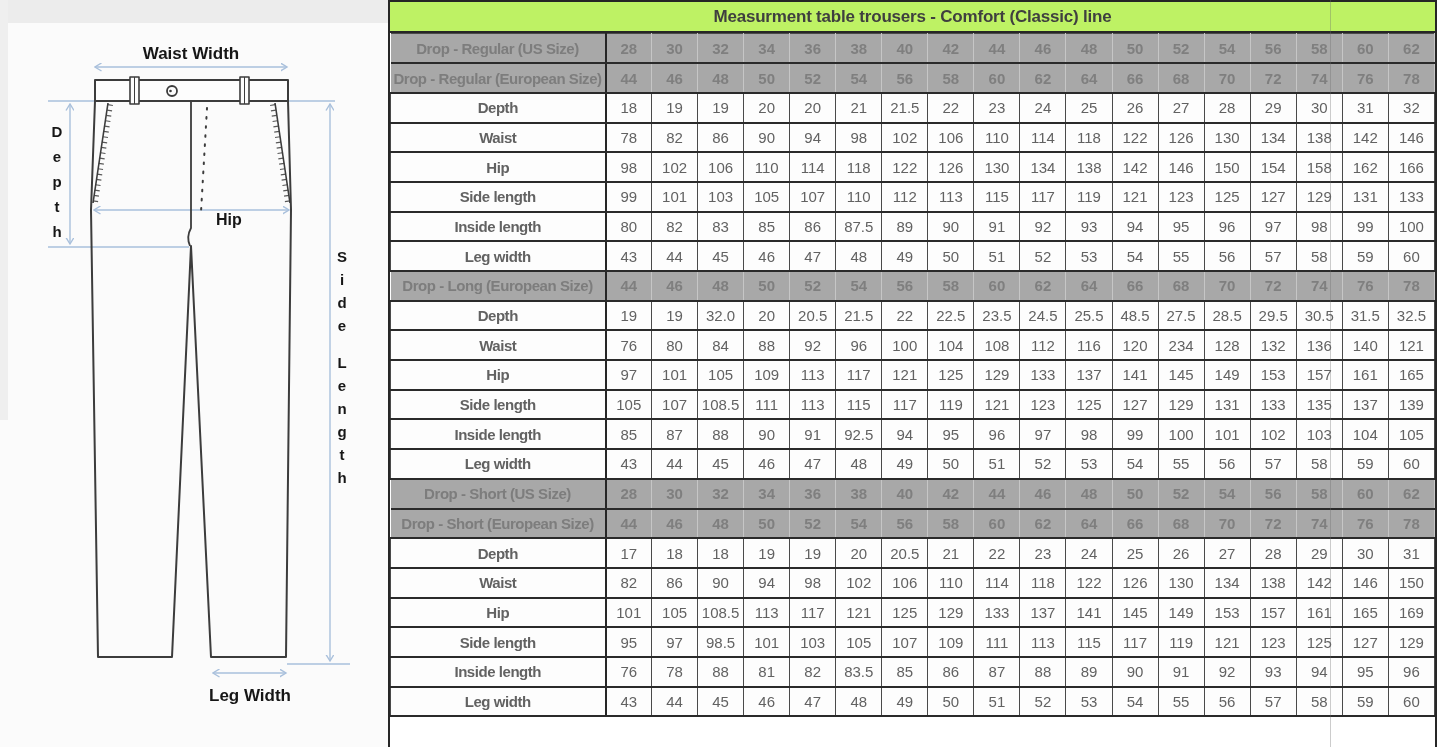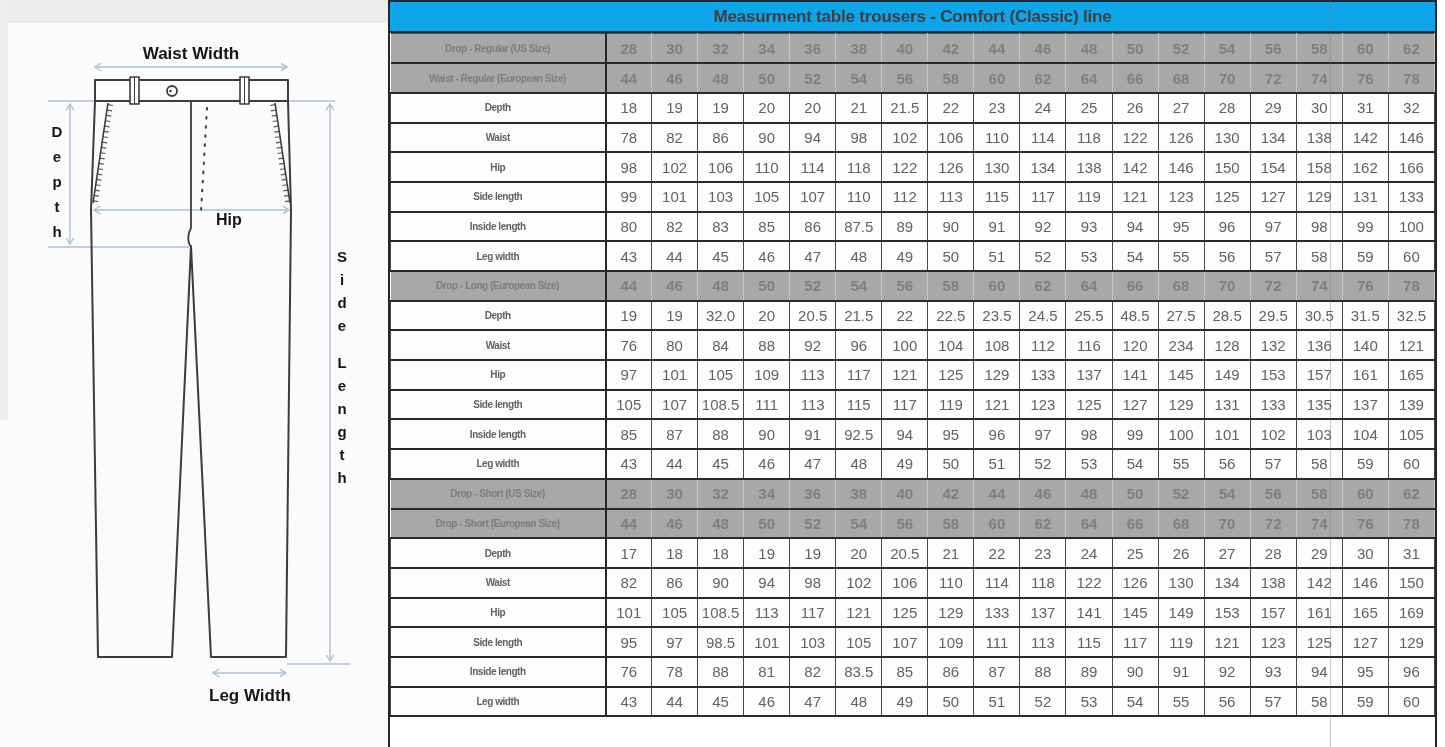--- a/index.html
+++ b/index.html
@@ -21,31 +21,31 @@
   .table-wrap{
     position:absolute;left:388px;top:0;width:1049px;height:747px;
     box-sizing:border-box;
     border-left:2px solid #262626;border-right:2px solid #262626;
     border-top:2px solid #262626;
     background:#fff;overflow:hidden;
   }
   .title-row{
     height:29px;line-height:29px;text-align:center;
     font-size:17px;font-weight:bold;color:#3f3f3f;letter-spacing:-0.2px;
-    background:#0ea5e9;border-bottom:2px solid #262626;
+    background:#bef264;border-bottom:2px solid #262626;
   }
   table.mtable{border-collapse:collapse;table-layout:fixed;width:100%;}
   table.mtable td{
     box-sizing:border-box;height:29.7px;padding:0 1px;
     text-align:center;vertical-align:middle;
     font-size:15px;white-space:nowrap;overflow:hidden;
     border:1px solid #4a4a4a;border-bottom:2px solid #2a2a2a;
   }
   table.mtable td.lbl{
-    font-weight:bold;color:#474747;font-size:10px;letter-spacing:-0.45px;
+    font-weight:bold;color:#474747;font-size:15px;letter-spacing:-0.45px;
     border-right:2px solid #262626;background:#fdfdfd;
   }
   table.mtable tr.data td{background:#fdfdfd;color:#626262;}
   table.mtable tr.hdr td{
     background:#a8a8a8;color:#7f7f7f;font-weight:bold;
     border-left:1px solid #c6c6c6;border-right:1px solid #c6c6c6;
   }
   table.mtable tr.hdr td.lbl{
     background:#a8a8a8;color:#7d7d7d;
     border-left:none;border-right:2px solid #262626;
@@ -130,21 +130,21 @@
           <td>48</td>
           <td>50</td>
           <td>52</td>
           <td>54</td>
           <td>56</td>
           <td>58</td>
           <td>60</td>
           <td>62</td>
         </tr>
         <tr class="hdr">
-          <td class="lbl">Waist - Regular (European Size)</td>
+          <td class="lbl">Drop - Regular (European Size)</td>
           <td>44</td>
           <td>46</td>
           <td>48</td>
           <td>50</td>
           <td>52</td>
           <td>54</td>
           <td>56</td>
           <td>58</td>
           <td>60</td>
           <td>62</td>

